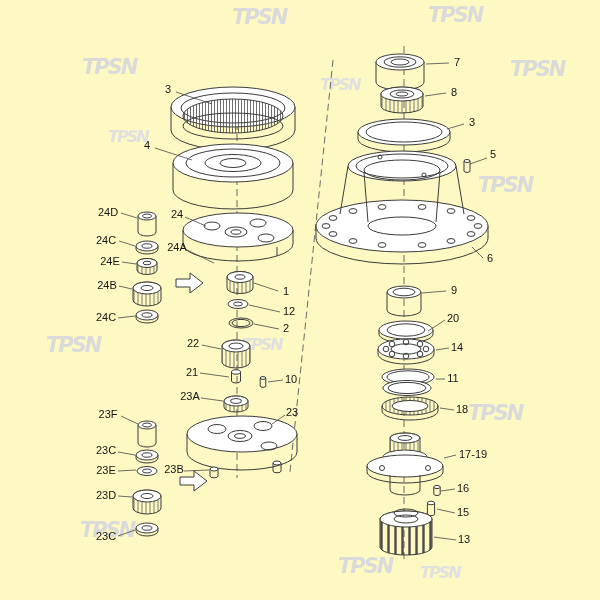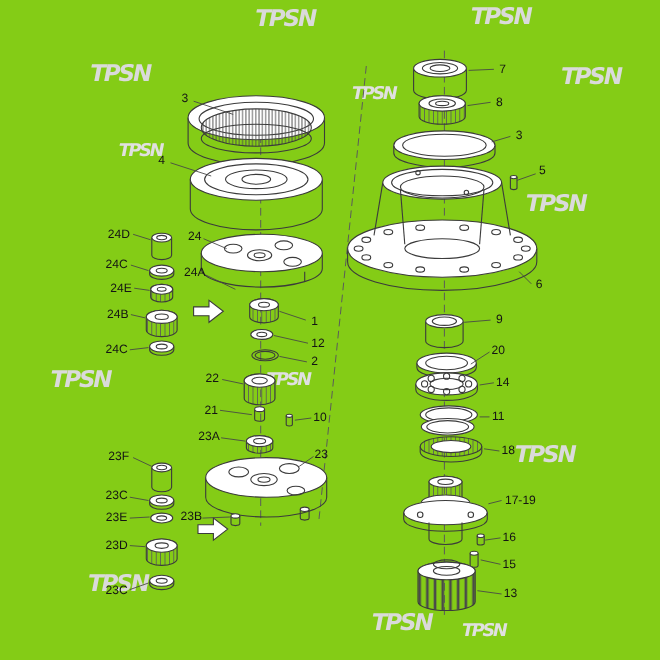--- a/index.html
+++ b/index.html
@@ -1,16 +1,16 @@
 <!DOCTYPE html>
 <html><head>
 <meta charset="utf-8">
 <style>
   html,body { margin:0; padding:0; background:#fff; }
-  #canvas { position:relative; width:600px; height:600px; background:#84cc16; overflow:hidden;
+  #canvas { position:relative; width:600px; height:600px; background:#fef9c3; overflow:hidden;
             font-family:"Liberation Sans", sans-serif; }
   svg { display:block; }
   .s  { fill:none; stroke:#3b3b3b; stroke-width:1; }
   .sw { fill:#ffffff; stroke:#3b3b3b; stroke-width:1; }
   .dash { fill:none; stroke:#5a5a5a; stroke-width:0.9; stroke-dasharray:7 4; }
   .co line { stroke:#474747; stroke-width:0.8; }
   .co text { font:11px "Liberation Sans", sans-serif; fill:#141414; }
   .wm { font:italic bold 21px "DejaVu Sans", sans-serif; fill:#dadada; letter-spacing:-2px; }
   .wm2 { font:italic bold 16px "DejaVu Sans", sans-serif; fill:#e0e0e0; letter-spacing:-2px; }
 </style>

